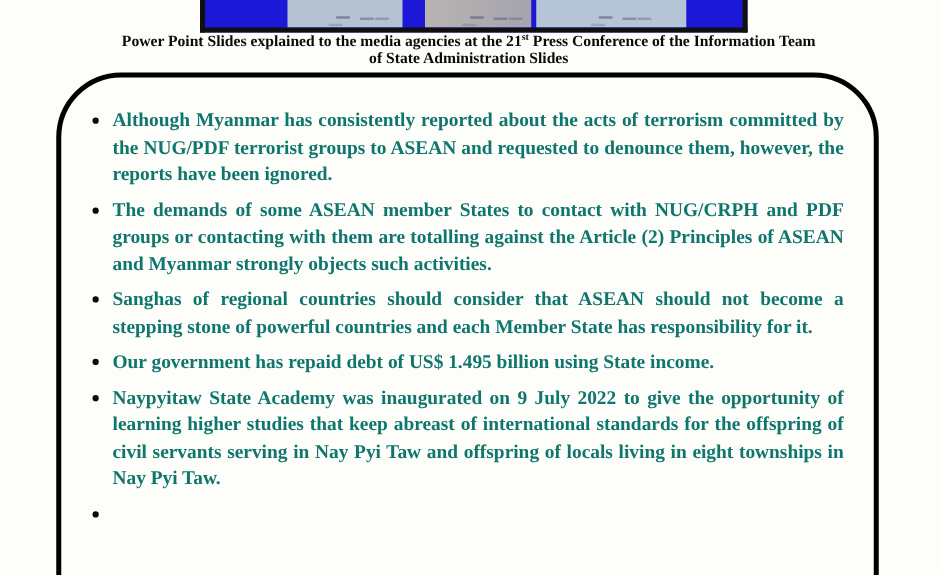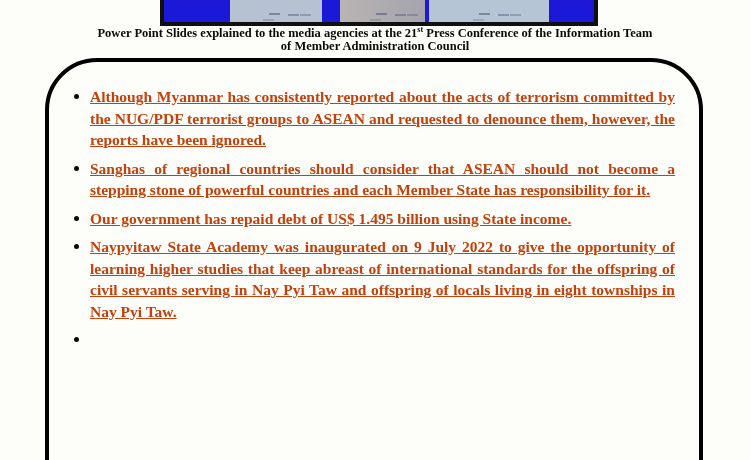--- a/index.html
+++ b/index.html
@@ -44,47 +44,51 @@
     width:658px; height:480px;
     box-sizing:border-box;
     border:4px solid #000;
     border-radius:52px;
     background:#fdfdfa;
   }
   ul.bullets { margin:0; padding:24px 24px 0 24px; list-style:none; }
   ul.bullets li {
     position:relative; padding-left:17px; margin:0 0 7px 0;
     font-size:15.5px; line-height:21.5px; font-weight:bold;
-    color:#c2410c; text-align:justify;text-decoration:underline;
+    color:#0f766e; text-align:justify;
   }
   .dot {
     position:absolute; left:1px; top:8px;
     width:5px; height:5px; border-radius:50%;
     background:#0a0a0a;
   }
 </style>
 </head>
 <body>
 
 <div class="photo" style="background: rgb(28, 24, 215); border-color: rgb(16, 16, 16);">
   <div class="slide slide-1"></div>
   <div class="slide slide-2"></div>
   <div class="slide slide-3"></div>
 </div>
 
 <div class="caption">
   <div><span>Power Point Slides explained to the media agencies at the 21</span><sup>st</sup><span> Press Conference of the Information Team</span></div>
-  <div>of Member Administration Council</div>
+  <div>of State Administration Slides</div>
 </div>
 
 <div class="round-box" style="border-color: rgb(0, 0, 0);">
   <ul class="bullets">
     <li>
       <span class="dot"></span>
       <span>Although Myanmar has consistently reported about the acts of terrorism committed by the NUG/PDF terrorist groups to ASEAN and requested to denounce them, however, the reports have been ignored.</span>
+    </li>
+    <li>
+      <span class="dot"></span>
+      <span>The demands of some ASEAN member States to contact with NUG/CRPH and PDF groups or contacting with them are totalling against the Article (2) Principles of ASEAN and Myanmar strongly objects such activities.</span>
     </li>
     <li>
       <span class="dot"></span>
       <span>Sanghas of regional countries should consider that ASEAN should not become a stepping stone of powerful countries and each Member State has responsibility for it.</span>
     </li>
     <li>
       <span class="dot"></span>
       <span>Our government has repaid debt of US$ 1.495 billion using State income.</span>
     </li>
     <li>

